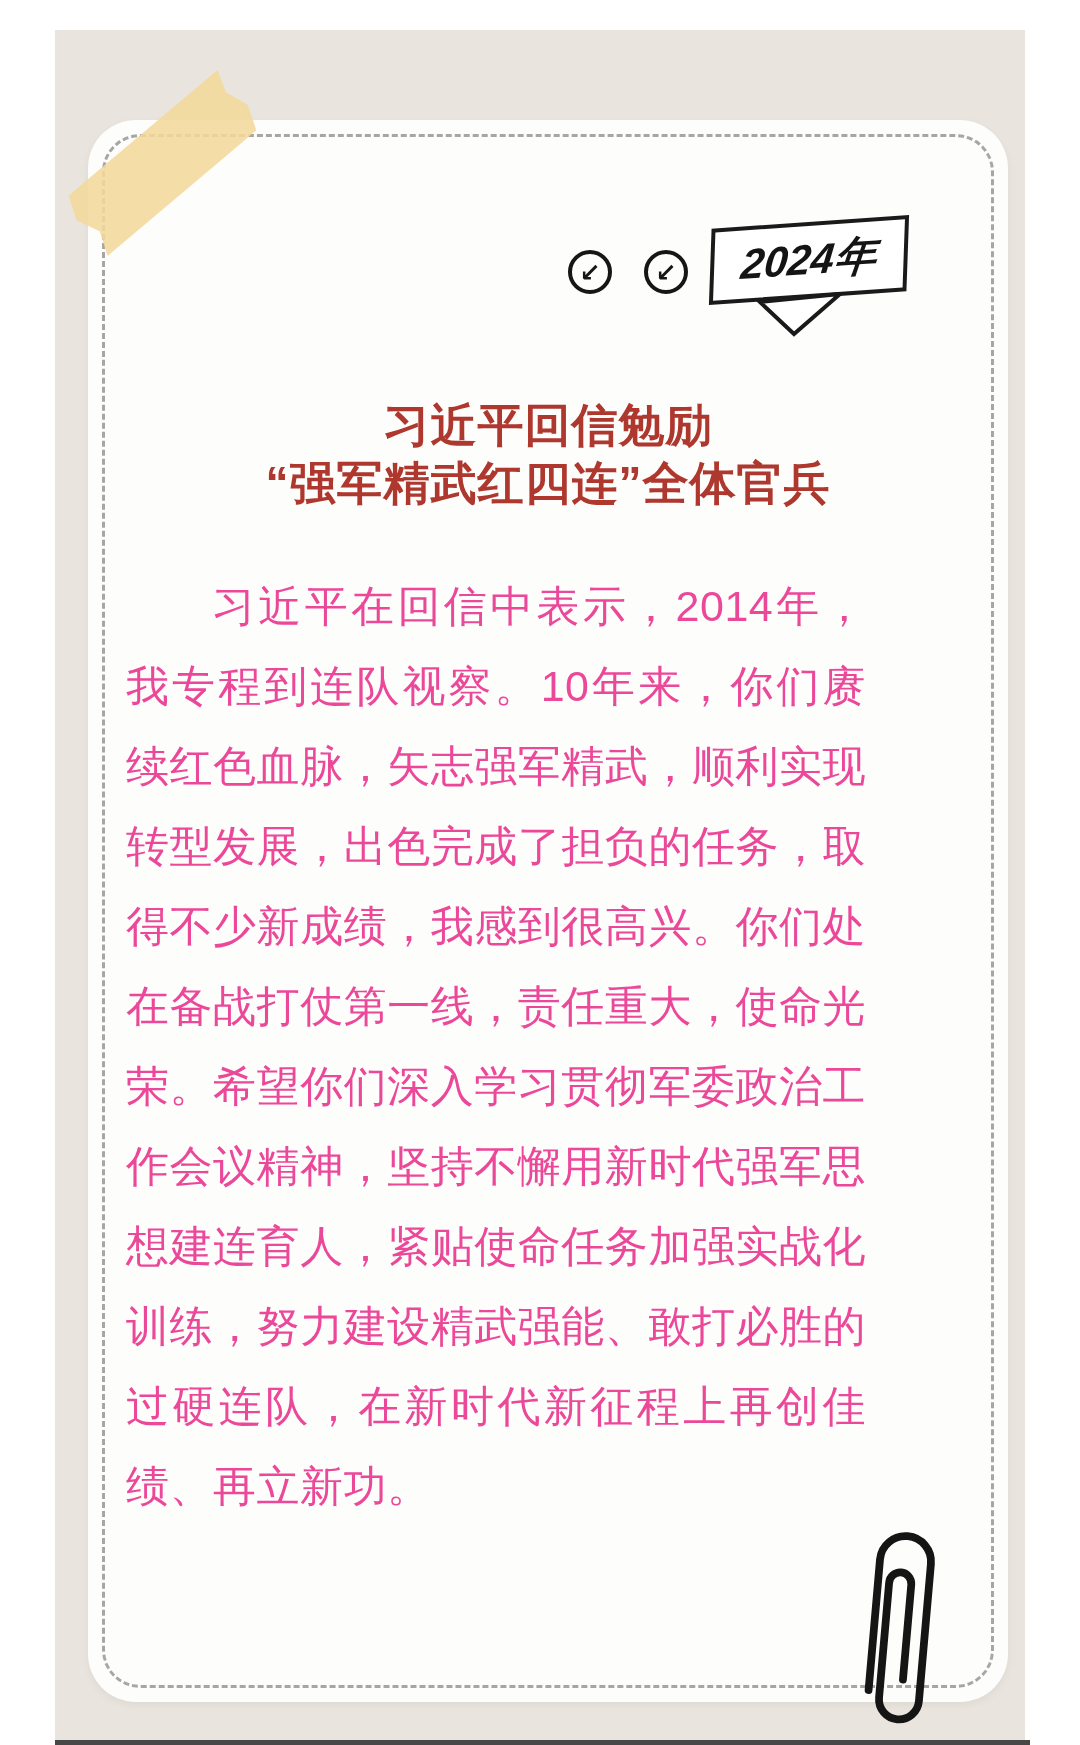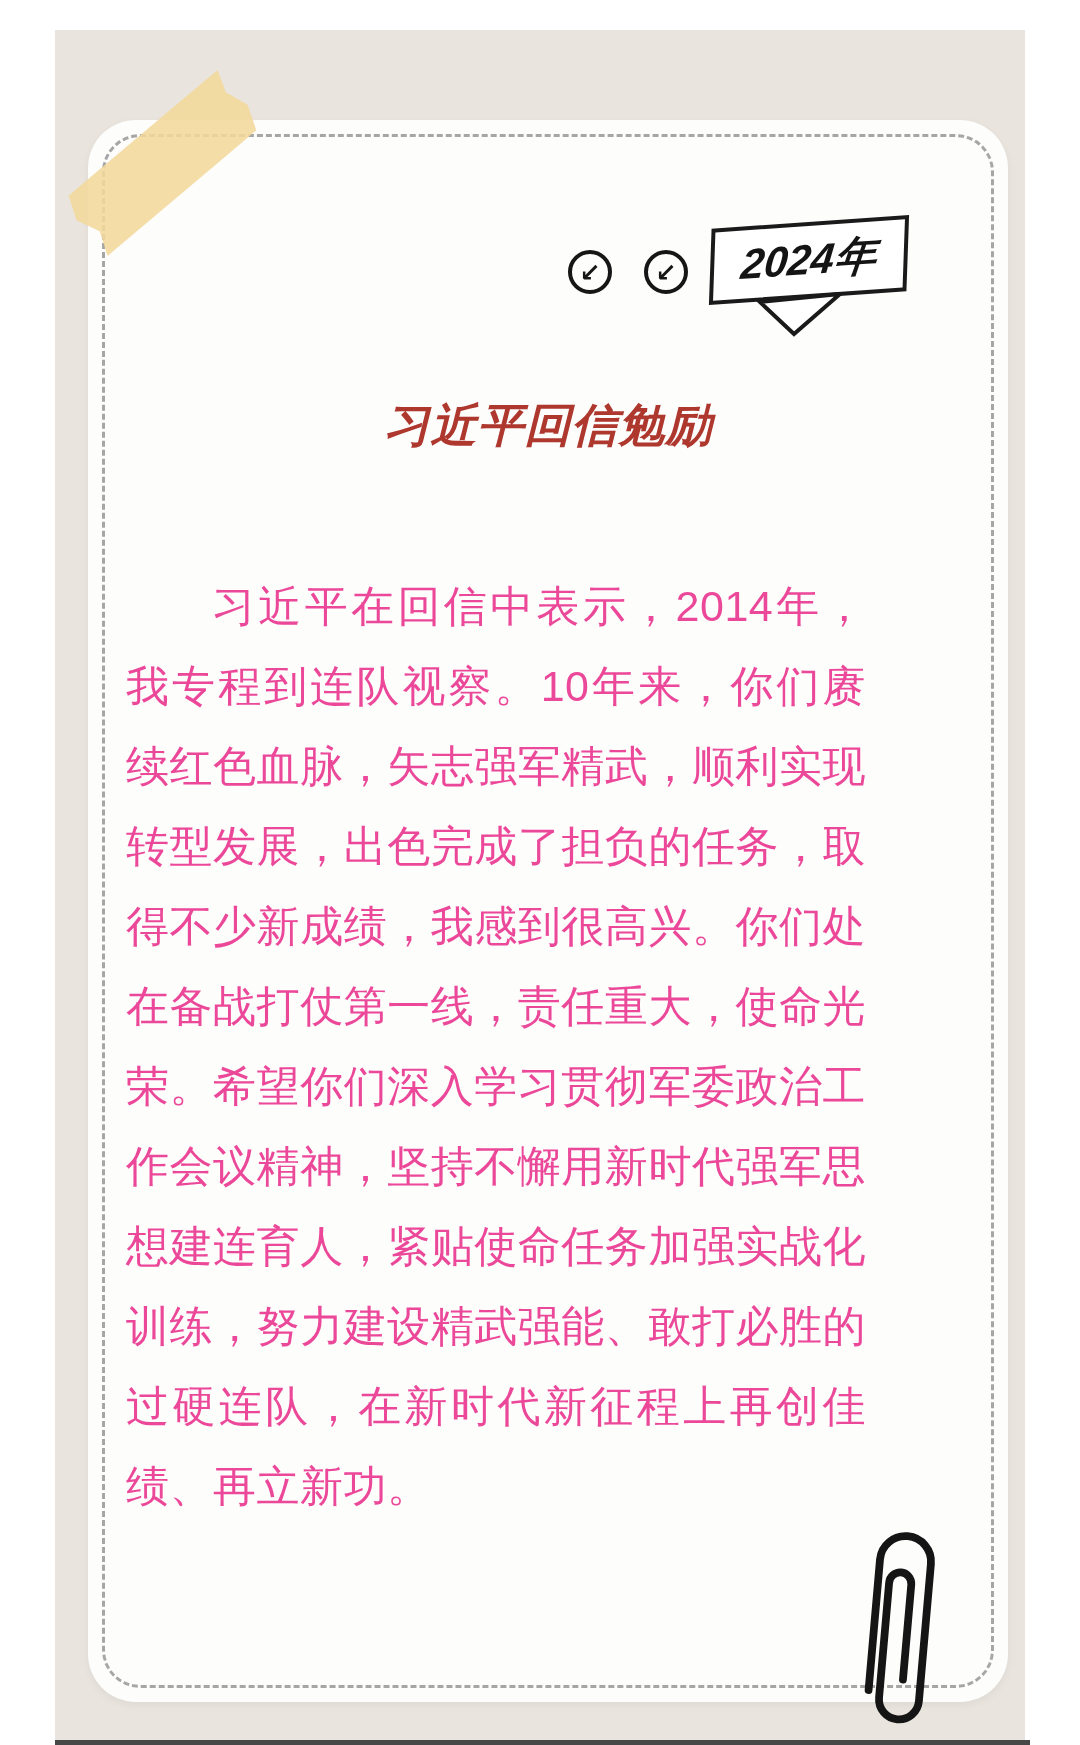--- a/index.html
+++ b/index.html
@@ -53,21 +53,21 @@
   }
   .bubble-label{
     font-style:italic;font-weight:bold;font-size:42px;color:#141414;
     transform:skewX(-4deg);white-space:nowrap;
   }
   .bubble-tail{position:absolute;left:752px;top:292px;z-index:4;}
   
   .title{
     position:absolute;left:104px;top:396px;width:888px;
     text-align:center;color:#ae372e;font-weight:bold;
-    font-size:46px;line-height:58px;letter-spacing:1px;font-style:italic;
+    font-size:46px;line-height:58px;letter-spacing:1px;
   }
   
   .body-text{
     position:absolute;left:126px;top:566px;width:740px;
     font-size:43px;line-height:80px;color:#ec4899;
     text-align:justify;text-indent:2em;letter-spacing:0.5px;
   }
   .paperclip{
     position:absolute;left:856px;top:1512px;z-index:5;
     transform:rotate(5deg);
@@ -89,20 +89,21 @@
 
   <div class="bubble">
     <span class="bubble-label">2024年</span>
   </div>
   <svg class="bubble-tail" width="110" height="46" viewBox="0 0 110 46">
     <polygon points="88,2 8,10 42,42" fill="#ffffff" stroke="#1a1a1a" stroke-width="4" stroke-linejoin="miter"></polygon>
   </svg>
 
   <div class="title">
     <div>习近平回信勉励</div>
+    <div>“强军精武红四连”全体官兵</div>
   </div>
 
   <div class="body-text">习近平在回信中表示，2014年，我专程到连队视察。10年来，你们赓续红色血脉，矢志强军精武，顺利实现转型发展，出色完成了担负的任务，取得不少新成绩，我感到很高兴。你们处在备战打仗第一线，责任重大，使命光荣。希望你们深入学习贯彻军委政治工作会议精神，坚持不懈用新时代强军思想建连育人，紧贴使命任务加强实战化训练，努力建设精武强能、敢打必胜的过硬连队，在新时代新征程上再创佳绩、再立新功。</div>
 
   <div class="tape"></div>
 
   <svg class="paperclip" width="100" height="240" viewBox="0 0 90 210">
     <path d="M 16 160 L 16 42 A 23 23 0 0 1 62 42 L 62 166 A 18 18 0 0 1 26 166 L 26 62 A 10 10 0 0 1 46 62 L 46 148" fill="none" stroke="#151515" stroke-width="7" stroke-linecap="round"></path>
   </svg>
 

